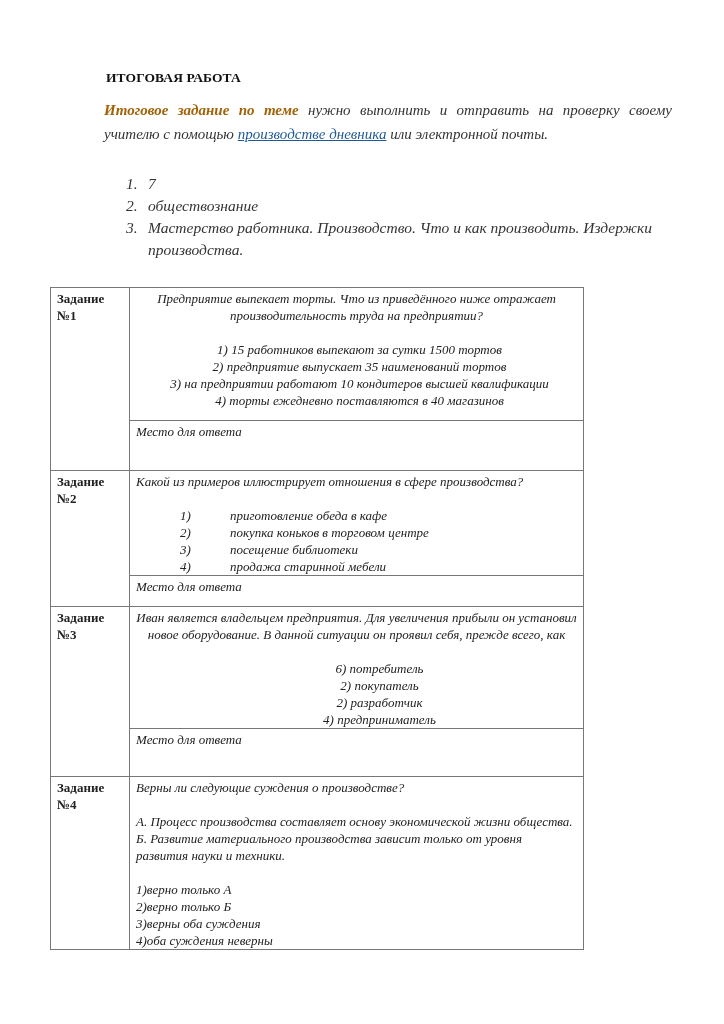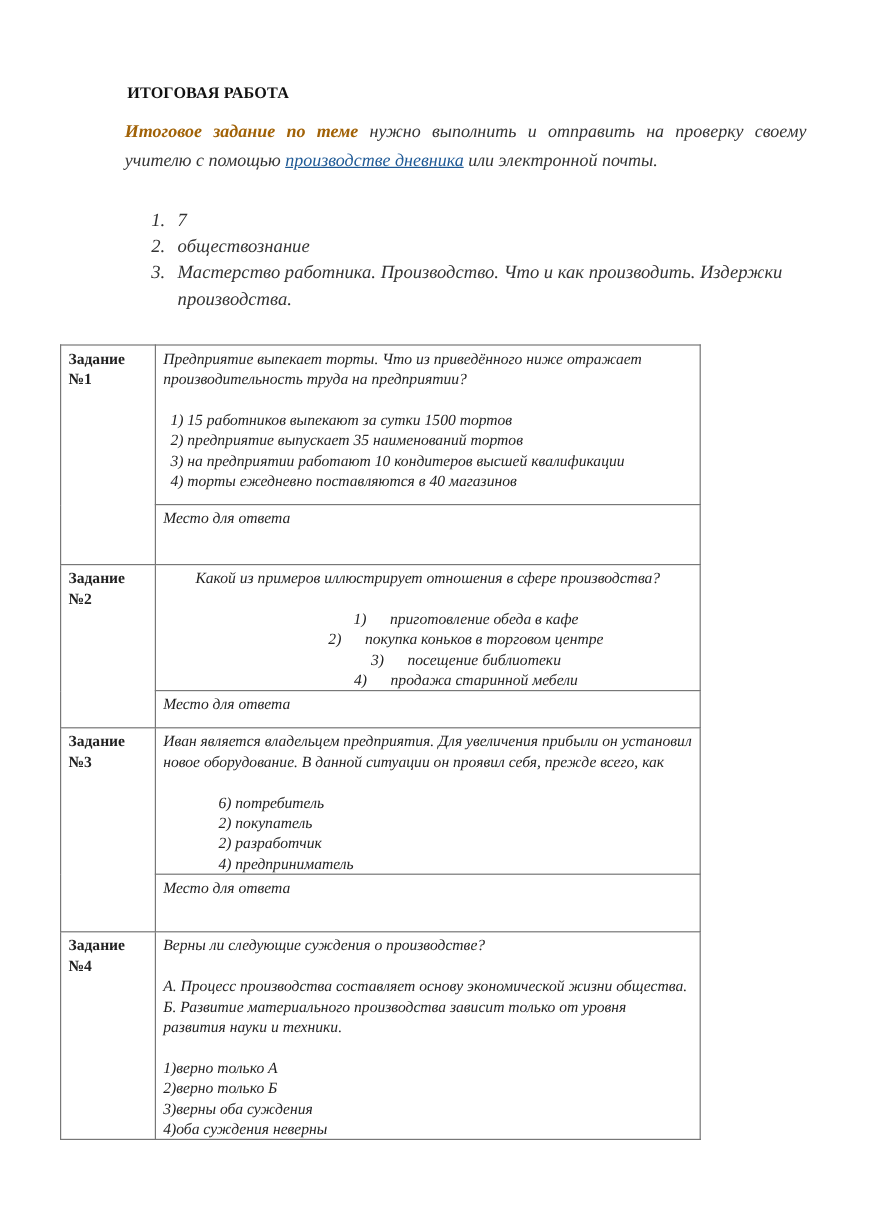--- a/index.html
+++ b/index.html
@@ -40,55 +40,55 @@
   <li><span class="num">1.</span><span>7</span></li>
   <li><span class="num">2.</span><span>обществознание</span></li>
   <li><span class="num">3.</span><span>Мастерство работника. Производство. Что и как производить. Издержки производства.</span></li>
 </ol>
 
 <table class="tasks">
 
   <tbody>
       <tr>
     <td class="label" rowspan="2">Задание<br>№1</td>
-    <td class="content" style="height:130px;">
+    <td class="content" style="height:130px;text-align:center;">
       <p class="q">Предприятие выпекает торты. Что из приведённого ниже отражает производительность труда на предприятии?</p>
       <div class="spacer"></div>
       <ul class="opts indent1">
         <li>1)   15 работников выпекают за сутки 1500 тортов</li>
         <li>2) предприятие выпускает 35 наименований тортов</li>
         <li>3) на предприятии работают 10 кондитеров высшей квалификации</li>
         <li> 4) торты ежедневно поставляются в 40 магазинов</li>
       </ul>
     </td>
   </tr>
   <tr>
     <td class="content ans" style="height:47px;">Место для ответа</td>
   </tr>
 
   <tr>
     <td class="label" rowspan="2">Задание<br>№2</td>
-    <td class="content" style="height:99px;text-align:center;">
+    <td class="content" style="height:99px;">
       <p class="q">Какой из примеров иллюстрирует отношения в сфере производства?</p>
       <div class="spacer"></div>
       <ul class="opts tab">
         <li><span class="n">1)</span><span>приготовление обеда в кафе</span></li>
         <li><span class="n">2)</span><span>покупка коньков в торговом центре</span></li>
         <li><span class="n">3)</span><span>посещение библиотеки</span></li>
         <li><span class="n">4)</span><span>продажа старинной мебели</span></li>
       </ul>
     </td>
   </tr>
   <tr>
     <td class="content ans" style="height:28px;">Место для ответа</td>
   </tr>
 
   <tr>
     <td class="label" rowspan="2">Задание<br>№3</td>
-    <td class="content" style="height:118px;">
+    <td class="content" style="height:118px;text-align:center;">
       <p class="q">Иван является владельцем предприятия. Для увеличения прибыли он установил новое оборудование. В данной ситуации он проявил себя, прежде всего, как</p>
       <div class="spacer"></div>
       <ul class="opts indent3">
         <li>6) потребитель</li>
         <li>2) покупатель</li>
         <li>2) разработчик</li>
         <li>4) предприниматель</li>
       </ul>
     </td>
   </tr>

